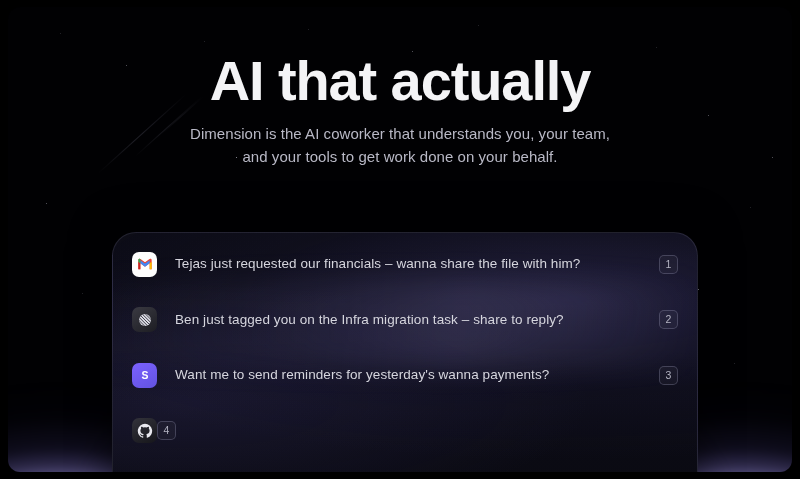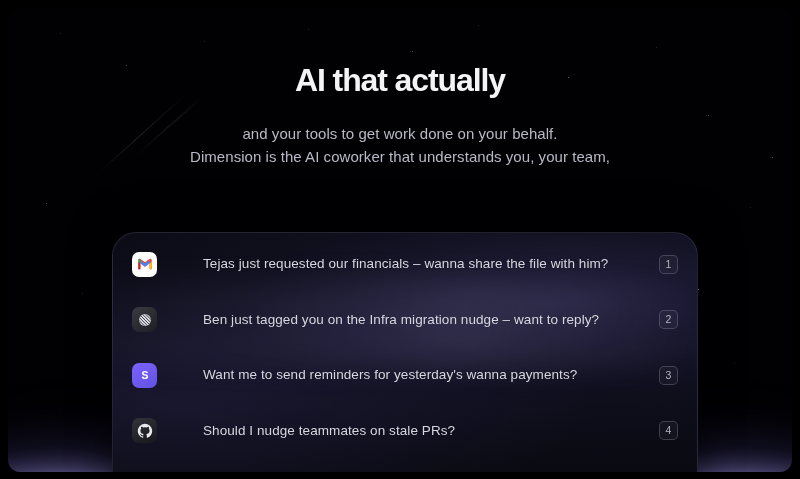--- a/index.html
+++ b/index.html
@@ -119,21 +119,21 @@
 
   
   .hero{
     position:absolute;
     left:0; top:48px;
     width:784px;
     text-align:center;
     z-index:5;
   }
   .headline{
-    font-size:32px;
+    font-size:56px;
     line-height:51px;
     font-weight:700;
     letter-spacing:-1.1px;
     color:#f4f4f6;
   }
   .headline .ln2{ display:block; }
   .subhead{
     margin-top:16px;
     font-size:15px;
     line-height:23px;
@@ -169,21 +169,20 @@
   }
 
   .row{
     position:relative;
     display:flex;
     align-items:center;
     height:48.5px;
     padding:0 19px 0 19px;
     margin-top:7px;
     z-index:2;
-    gap:28px;
   }
   .row:first-of-type{ margin-top:12px; }
 
   .row-icon{
     flex:0 0 auto;
     width:25px; height:25px;
     border-radius:7px;
     display:flex;
     align-items:center;
     justify-content:center;
@@ -254,22 +253,22 @@
     <div class="planet-left-core"></div>
     <div class="planet planet-left"></div>
     <div class="planet-right-core"></div>
     <div class="planet planet-right"></div>
 
     <div class="hero">
       <h1 class="headline">
         <span class="ln1">AI that actually</span>
       </h1>
       <p class="subhead">
+        <span class="sl">Dimension is the AI coworker that understands you, your team,</span>
         <span class="sl">and your tools to get work done on your behalf.</span>
-        <span class="sl">Dimension is the AI coworker that understands you, your team,</span>
       </p>
     </div>
 
     <div class="card">
       <div class="card-sheen"></div>
 
       <div class="row">
         <span class="row-icon ic-gmail">
           <svg width="16" height="12" viewBox="0 0 24 18" aria-hidden="true">
             <path d="M2 17h3V8l7 5 7-5v9h3V3a2 2 0 0 0-3.2-1.6L12 6.2 5.2 1.4A2 2 0 0 0 2 3z" fill="#ea4335"></path>
@@ -294,41 +293,40 @@
             <circle cx="10" cy="10" r="7.4" fill="#d8d8e2"></circle>
             <g clip-path="url(#lnClip)" stroke="#2a2a31" stroke-width="1.05">
               <line x1="-2" y1="6" x2="14" y2="22"></line>
               <line x1="0" y1="4" x2="16" y2="20"></line>
               <line x1="2" y1="2" x2="18" y2="18"></line>
               <line x1="4" y1="0" x2="20" y2="16"></line>
               <line x1="6" y1="-2" x2="22" y2="14"></line>
             </g>
           </svg>
         </span>
-        <span class="row-label">Ben just tagged you on the Infra migration nudge – want to reply?</span>
+        <span class="row-label">Ben just tagged you on the Infra migration task – share to reply?</span>
         <span class="row-key">2</span>
       </div>
 
       <div class="row">
         <span class="row-icon ic-stripe">
           <svg width="16" height="16" viewBox="0 0 20 20" aria-hidden="true">
             <text x="10" y="14.6" text-anchor="middle" font-family="Liberation Sans, sans-serif" font-size="13" font-weight="700" fill="#ffffff">S</text>
           </svg>
         </span>
         <span class="row-label">Want me to send reminders for yesterday's wanna payments?</span>
         <span class="row-key">3</span>
       </div>
 
       <div class="row">
         <span class="row-icon ic-github">
           <svg width="16" height="16" viewBox="0 0 16 16" aria-hidden="true">
             <path fill="#e9e9ef" d="M8 .8a7.2 7.2 0 0 0-2.28 14.03c.36.07.49-.16.49-.35l-.01-1.22c-2 .44-2.43-.96-2.43-.96-.33-.83-.8-1.06-.8-1.06-.66-.45.05-.44.05-.44.72.05 1.1.74 1.1.74.64 1.1 1.69.78 2.1.6.07-.47.25-.79.46-.97-1.6-.18-3.28-.8-3.28-3.56 0-.79.28-1.43.74-1.93-.07-.18-.32-.92.07-1.91 0 0 .6-.2 1.98.73a6.8 6.8 0 0 1 3.6 0c1.37-.93 1.97-.73 1.97-.73.4.99.15 1.73.08 1.91.46.5.74 1.14.74 1.93 0 2.77-1.69 3.38-3.3 3.56.26.22.49.66.49 1.33l-.01 1.97c0 .19.13.42.5.35A7.2 7.2 0 0 0 8 .8z"></path>
           </svg>
         </span>
-        <span class="row-label">Should I nudge teammates on stale PRs?</span>
         <span class="row-key">4</span>
       </div>
 
       <div class="row">
         
         
         
       </div>
     </div>
 

